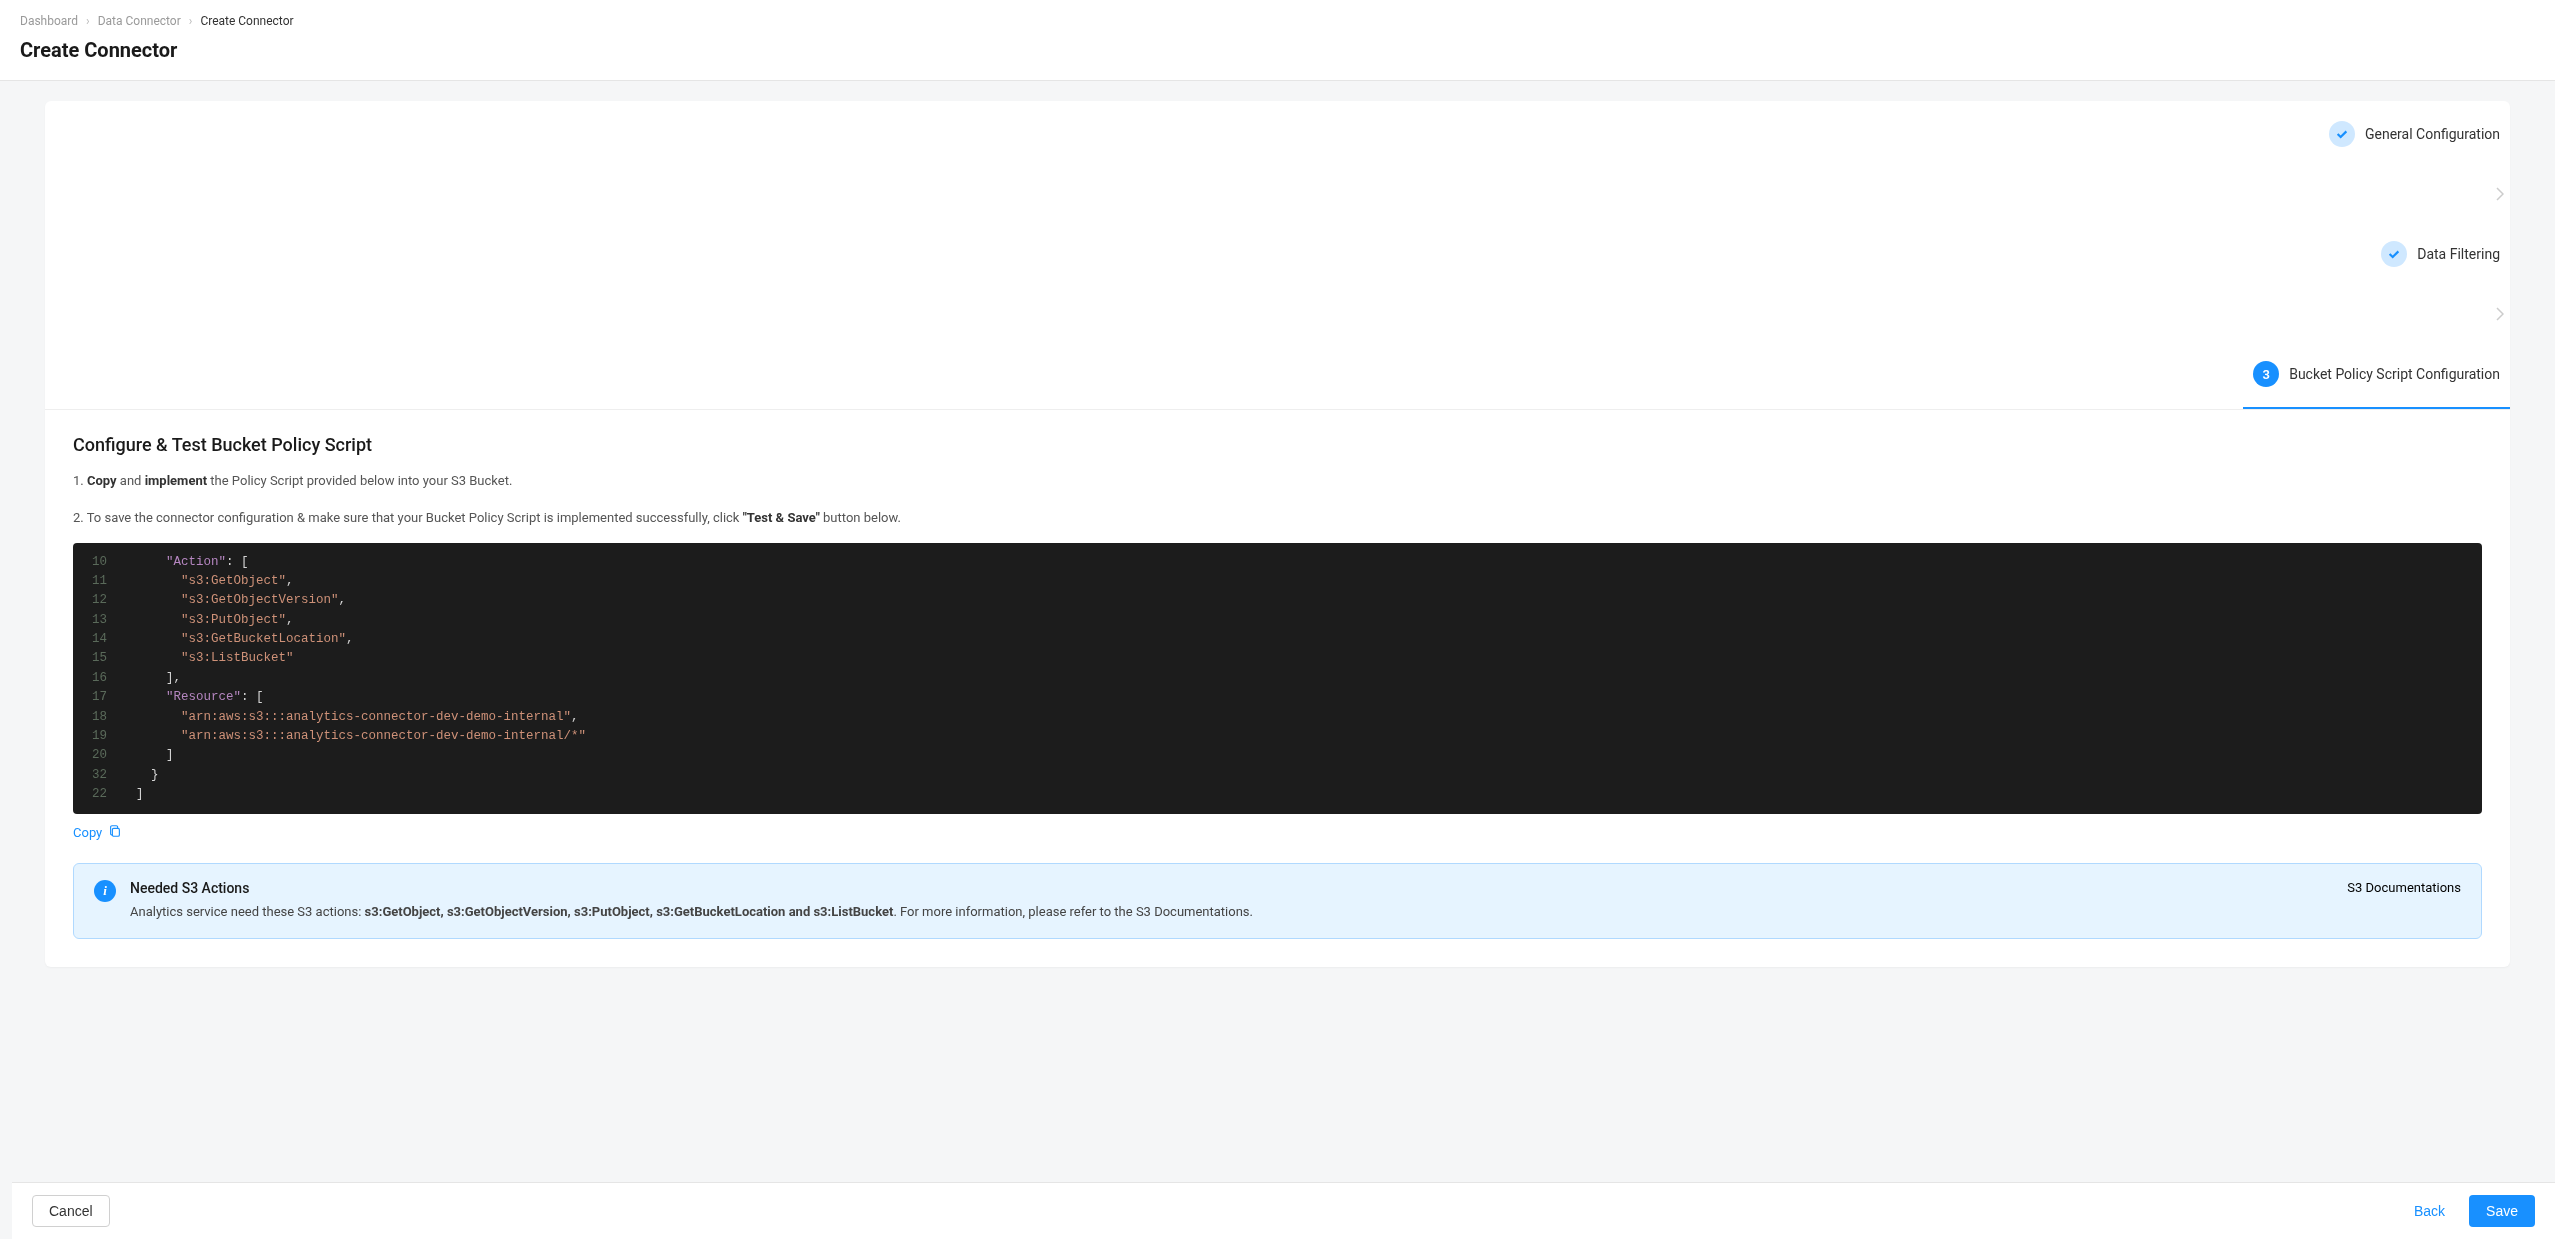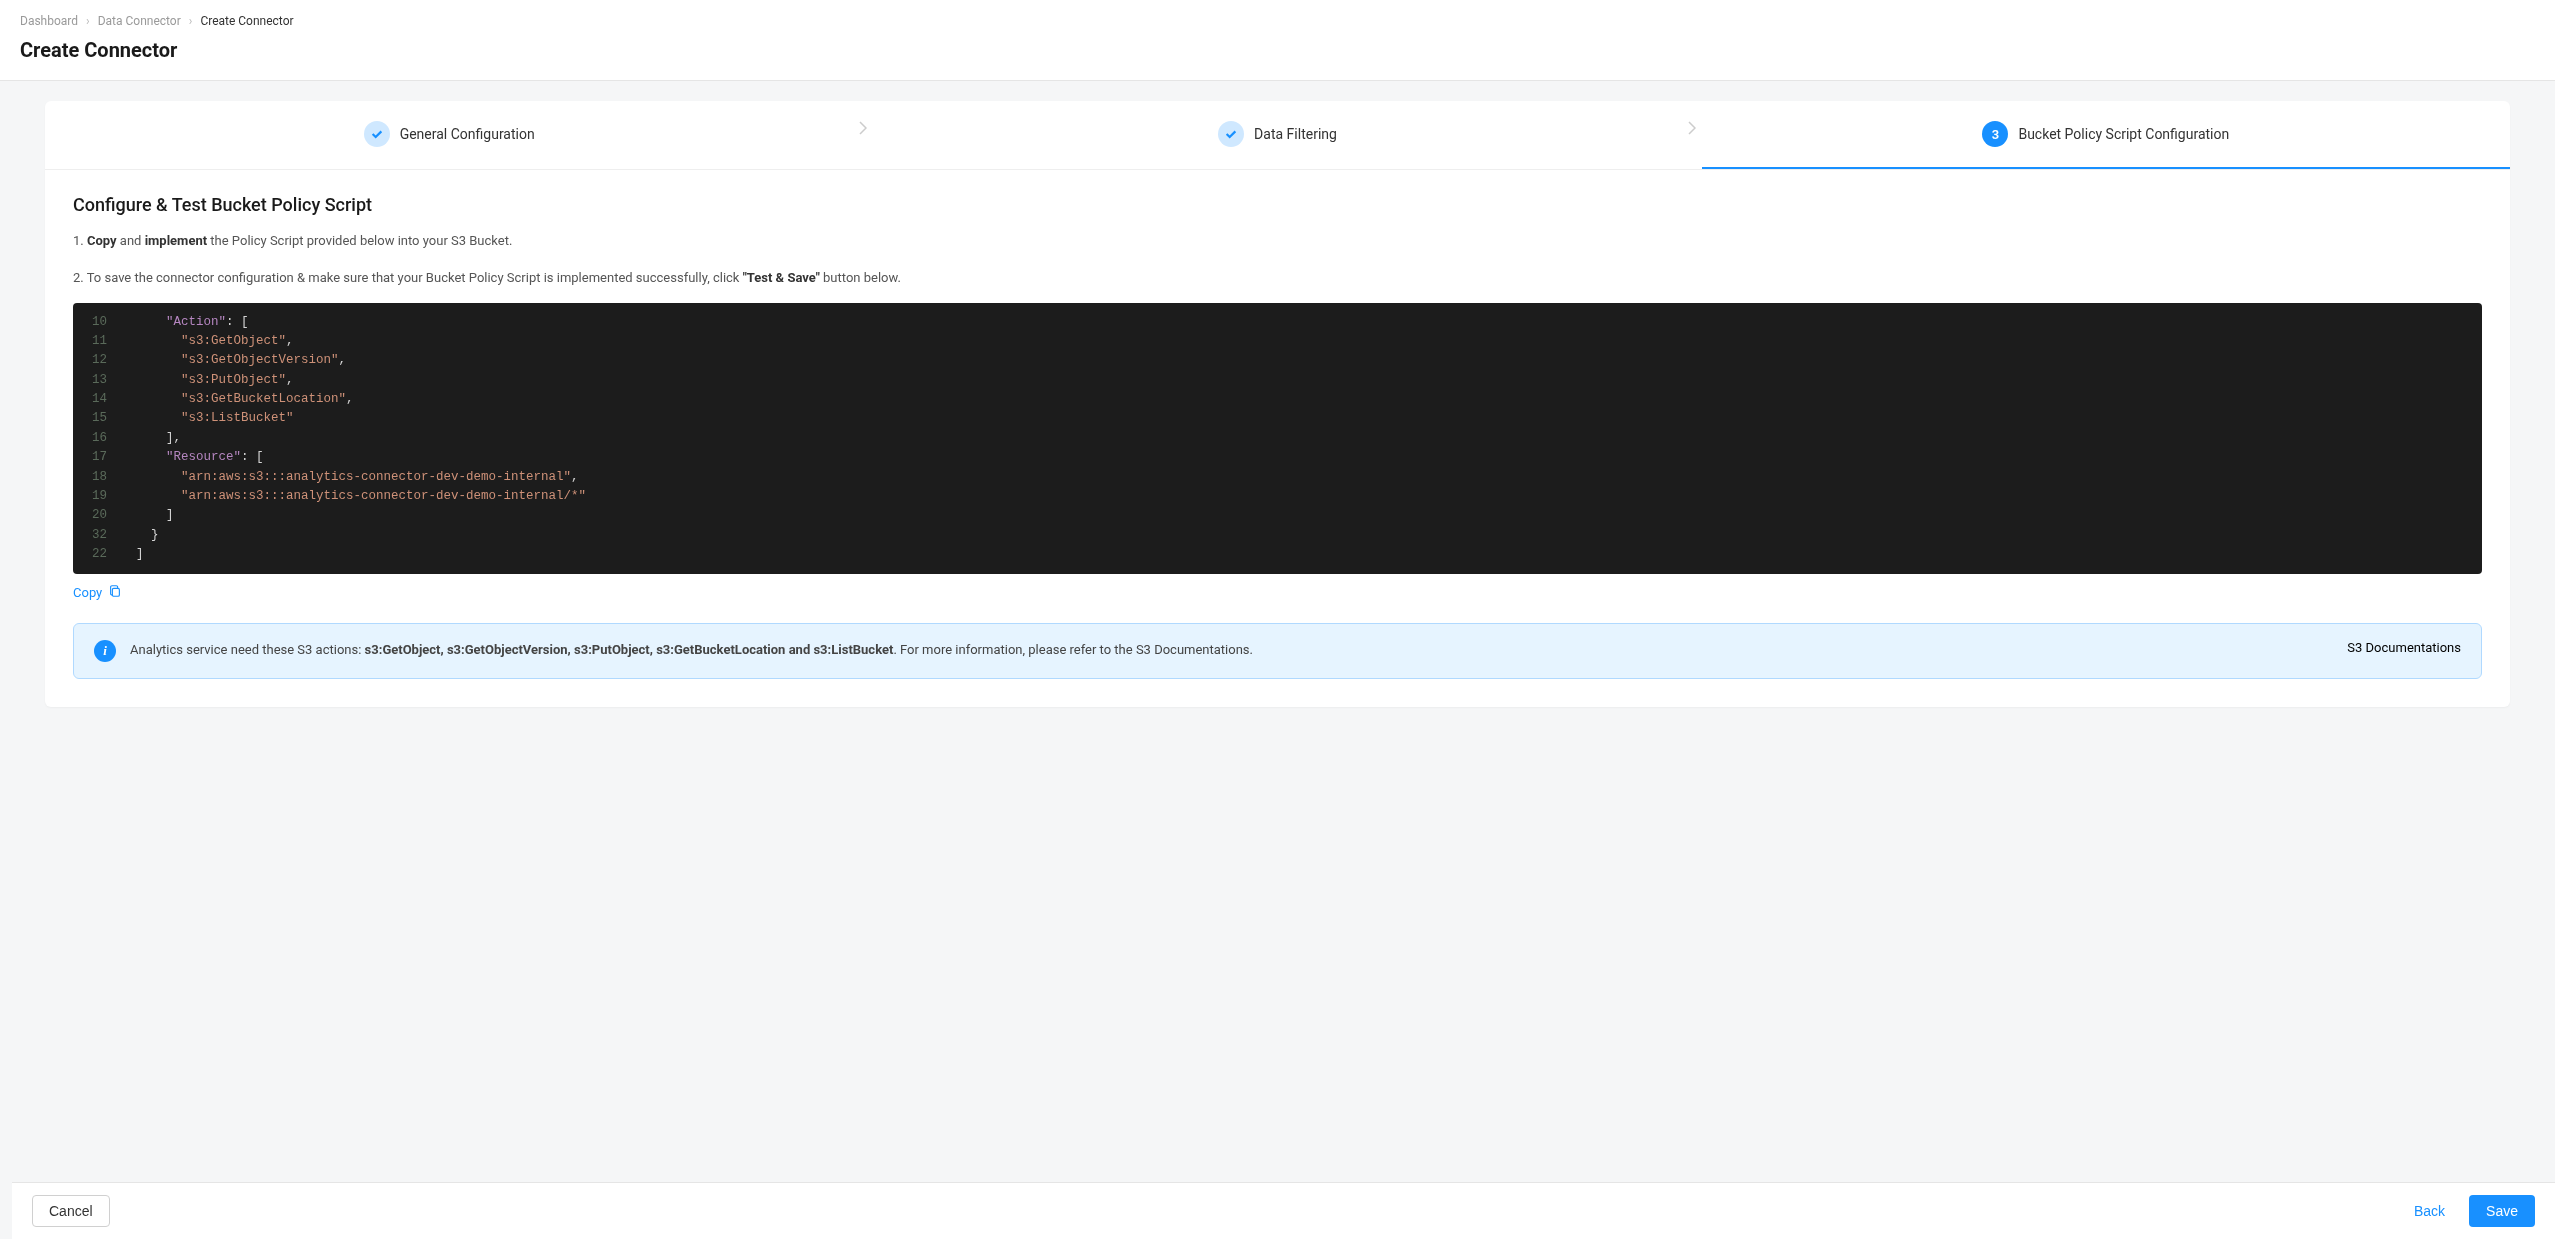--- a/index.html
+++ b/index.html
@@ -7,21 +7,21 @@
     
     .header-bar { background: #fff; border-bottom: 1px solid #e5e5e5; padding: 14px 20px 18px; }
     .breadcrumb { font-size: 12px; color: #9a9a9a; margin-bottom: 10px; display: flex; gap: 8px; align-items: center; }
     .breadcrumb .sep { color: #bbb; }
     .breadcrumb .current { color: #333; }
     .page-title { font-size: 20px; font-weight: 700; color: #1a1a1a; }
     
     .content-wrap { padding: 20px 45px; }
     .card { background: #fff; border-radius: 6px; box-shadow: 0 1px 2px rgba(0,0,0,0.04); overflow: hidden; }
     
-    .stepper { display: flex; align-items: flex-start; border-bottom: 1px solid #eee; }
+    .stepper { display: flex; align-items: flex-end; border-bottom: 1px solid #eee; flex-direction: column; }
     .step { flex: 1; display: flex; align-items: center; justify-content: center; gap: 10px; padding: 20px 10px; position: relative; }
     .step-indicator { width: 26px; height: 26px; border-radius: 50%; display: flex; align-items: center; justify-content: center; font-size: 13px; font-weight: 600; }
     .step-indicator.done { background: #cfe8ff; color: #1890ff; }
     .step-indicator.active { background: #1890ff; color: #fff; }
     .step-label { font-size: 14px; color: #333; }
     .step.active-step { border-bottom: 2px solid #1890ff; }
     .step-chevron { width: 20px; display: flex; align-items: center; justify-content: center; color: #ccc; padding: 20px 0; }
     .step-chevron svg { width: 8px; height: 14px; }
     
     .section-body { padding: 24px 28px 28px; }
@@ -137,20 +137,21 @@
           <svg viewBox="0 0 16 16" fill="none" stroke="currentColor" stroke-width="1.3">
             <rect x="5" y="5" width="8" height="9" rx="1.5"></rect>
             <path d="M11 5 V3.5 a1.5 1.5 0 0 0 -1.5 -1.5 H4.5 A1.5 1.5 0 0 0 3 3.5 V11 a1.5 1.5 0 0 0 1.5 1.5 H5"></path>
           </svg>
         </span>
       </div>
 
       <div class="alert">
         <div class="alert-icon">i</div>
         <div class="alert-body">
+          <div class="alert-title">Needed S3 Actions</div>
           <div class="alert-text">
             <span>Analytics service need these S3 actions: </span><span class="b">s3:GetObject, s3:GetObjectVersion, s3:PutObject, s3:GetBucketLocation and s3:ListBucket</span><span>. For more information, please refer to the S3 Documentations.</span>
           </div>
         </div>
         <div class="alert-link">S3 Documentations</div>
       </div>
     </div>
   </div>
 </div>
 

